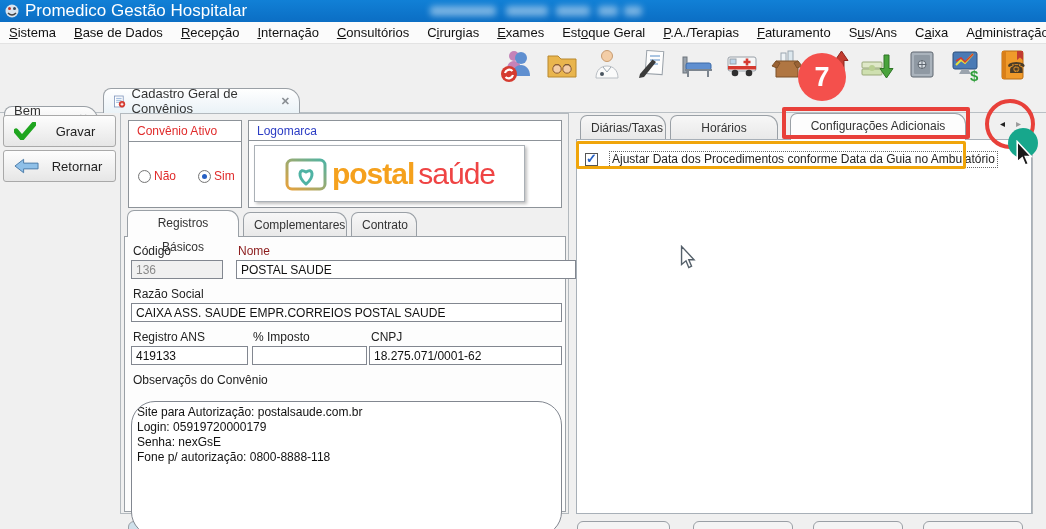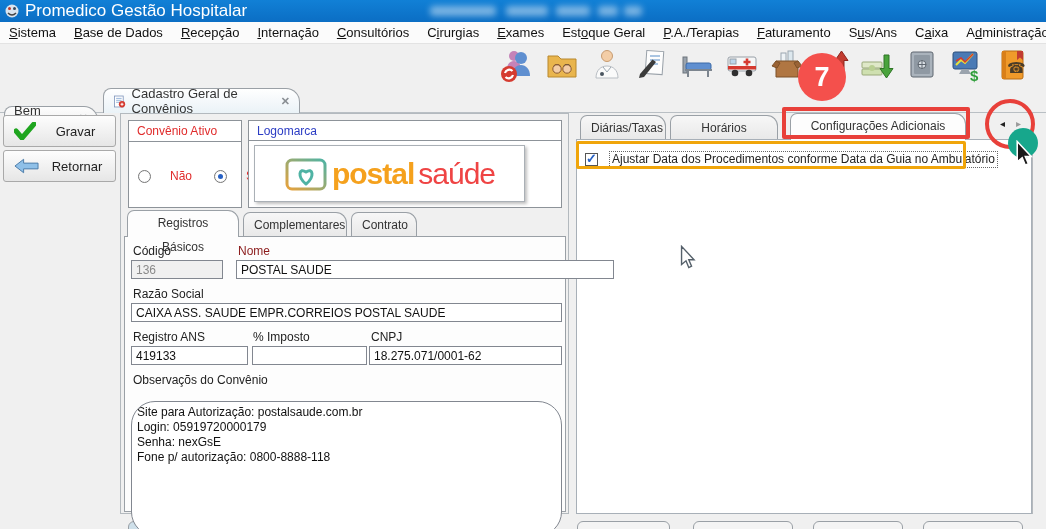--- a/index.html
+++ b/index.html
@@ -49,21 +49,21 @@
   .fld-input.disabled { background:#f0f0f0; color:#8a8a8a; }
   .fld-textarea { position:absolute; border:1px solid #828790; background:#fff; font-size:12px; padding:3px 5px; white-space:pre-line; line-height:15px; color:#111; overflow:hidden; }
 
   
   .logo-box { position:absolute; background:#fff; border:1px solid #aab0b6; box-shadow:2px 2px 3px rgba(0,0,0,.25); display:flex; align-items:center; justify-content:center; gap:4px; }
   .brand-bold { font-size:30px; font-weight:bold; color:#f5a11d; letter-spacing:-1px; }
   .brand-light { font-size:30px; color:#ef4444; letter-spacing:-1px; }
 
   
   .radio-row { position:absolute; display:flex; gap:22px; font-size:12px; }
-  .radio-opt { display:flex; align-items:center; gap:19px; }
+  .radio-opt { display:flex; align-items:center; gap:3px; }
   .radio { width:13px; height:13px; border-radius:50%; border:1px solid #777; background:radial-gradient(#fff 55%,#dfe3e6); position:relative; }
   .radio.sel::after { content:""; position:absolute; left:3px; top:3px; width:5px; height:5px; border-radius:50%; background:#2660c4; }
   .checkbox { width:13px; height:13px; border:1px solid #555; background:#fff; position:relative; flex:none; }
   .checkbox.checked::after { content:"✓"; position:absolute; left:0px; top:-3px; font-size:13px; font-weight:bold; color:#2660c4; }
   .chk-row { position:absolute; display:flex; align-items:center; gap:11px; font-size:12px; }
   .chk-label { border:1px dotted #666; padding:0 2px; line-height:15px; }
 
   
   .rp-content { position:absolute; background:#fff; border:1px solid #a8b0b8; }
   .scroll-arrow { position:absolute; font-size:10px; line-height:10px; }
@@ -285,21 +285,21 @@
   </div>
 
   <div class="sub-tab active" style="left:6px; top:96px; width:112px;"><span>Registros Básicos</span></div>
   <div class="sub-tab" style="left:122px; top:98px; width:104px;"><span>Complementares</span></div>
   <div class="sub-tab" style="left:230px; top:98px; width:66px;"><span>Contrato</span></div>
 
   <div class="form-panel" style="left:3px; top:122px; width:442px; height:276px;">
     <span class="fld-label" style="left:8px; top:7px;">Código</span>
     <span class="fld-label dark-red" style="left:113px; top:7px;">Nome</span>
     <input class="fld-input disabled" style="left: 6px; top: 23px; width: 92px;" value="136">
-    <input class="fld-input" style="left: 111px; top: 23px; width: 378px;" value="POSTAL SAUDE">
+    <input class="fld-input" style="left: 111px; top: 23px; width: 340px;" value="POSTAL SAUDE">
 
     <span class="fld-label" style="left:8px; top:50px;">Razão Social</span>
     <input class="fld-input" style="left: 6px; top: 66px; width: 431px;" value="CAIXA ASS. SAUDE EMPR.CORREIOS POSTAL SAUDE">
 
     <span class="fld-label" style="left:8px; top:93px;">Registro ANS</span>
     <span class="fld-label" style="left:128px; top:93px;">% Imposto</span>
     <span class="fld-label" style="left:246px; top:93px;">CNPJ</span>
     <input class="fld-input" style="left: 6px; top: 109px; width: 117px;" value="419133">
     <input class="fld-input" style="left: 127px; top: 109px; width: 115px;" value="">
     <input class="fld-input" style="left: 244px; top: 109px; width: 193px;" value="18.275.071/0001-62">

